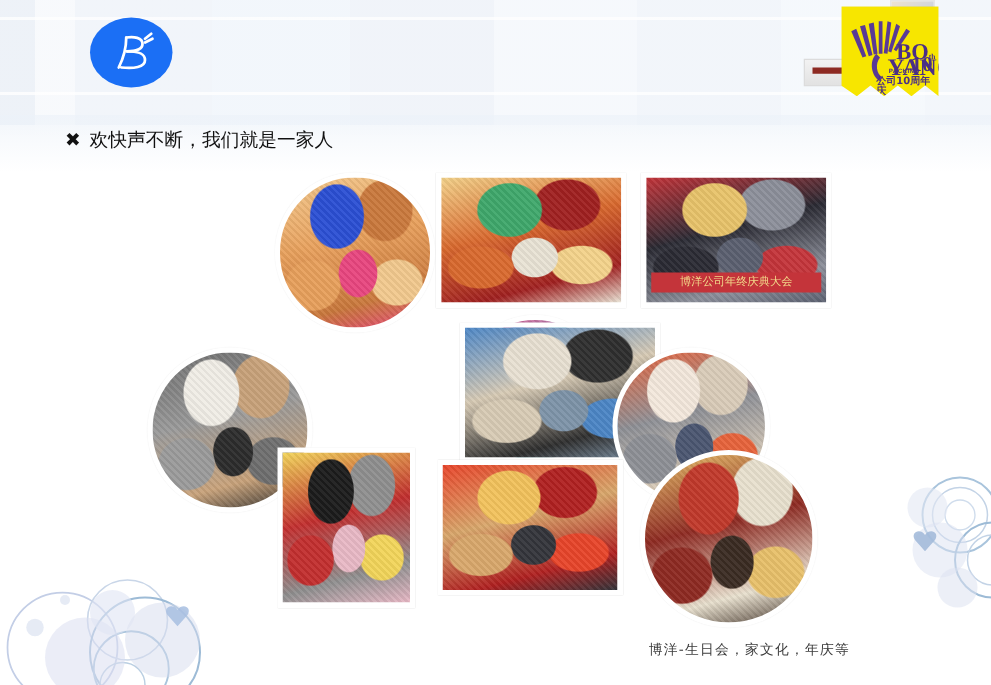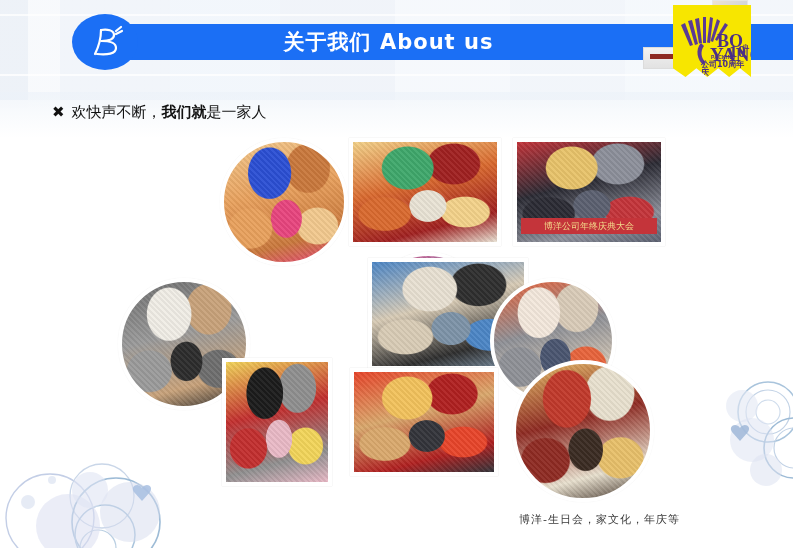--- a/index.html
+++ b/index.html
@@ -102,21 +102,21 @@
   
   .subtitle{
     position:absolute;left:52px;top:99px;height:26px;
     display:flex;align-items:center;gap:7px;
     font-family:"DejaVu Sans","Liberation Sans",sans-serif;
     font-size:15px;color:#111;white-space:nowrap;
   }
   .sub-bullet{font-size:15px;line-height:1;color:#111;}
   .sub-a{font-weight:normal;}
   .sub-b{font-weight:normal;}
-  .sub-c{font-weight:bold;}
+  .sub-c{font-weight:normal;}
   .sub-d{font-weight:normal;}
 
   
   .collage{position:absolute;left:0;top:0;width:793px;height:548px;}
   .ph{position:absolute;overflow:hidden;background:#ddd;}
   .ph.rect{border:4px solid #fff;box-sizing:border-box;
     box-shadow:0 0 1px rgba(0,0,0,.18);}
   .ph.circ{border-radius:50%;border:4px solid #fff;box-sizing:border-box;
     box-shadow:0 0 1px rgba(0,0,0,.12);}
   .ph i{position:absolute;display:block;border-radius:50%;}
@@ -137,23 +137,20 @@
 </head>
 <body>
 
 <div class="slide">
 
   <div class="bg-grid"></div>
   <div class="bg-fade"></div>
 
   <div class="header">
 
-    <div class="title-bar" style="background: rgb(27, 111, 245);">
-      <div class="title-text">关于我们 About us</div>
-    </div>
 
     <div class="logo-circle" style="background: rgb(27, 111, 245);">
       <span>
         <svg width="44" height="40" viewBox="0 0 44 40">
           <g fill="none" stroke="#ffffff" stroke-width="2.2" stroke-linecap="round">
             <path d="M12 32 C16 24 18 14 18 8"></path>
             <path d="M18 8 C24 7 31 8 31 13 C31 18 24 19 18.5 19"></path>
             <path d="M18.5 19 C26 19 33 20 33 26 C33 32 24 33 14 32"></path>
             <path d="M33 9 L38 5"></path>
             <path d="M33 12 L39 9"></path>

